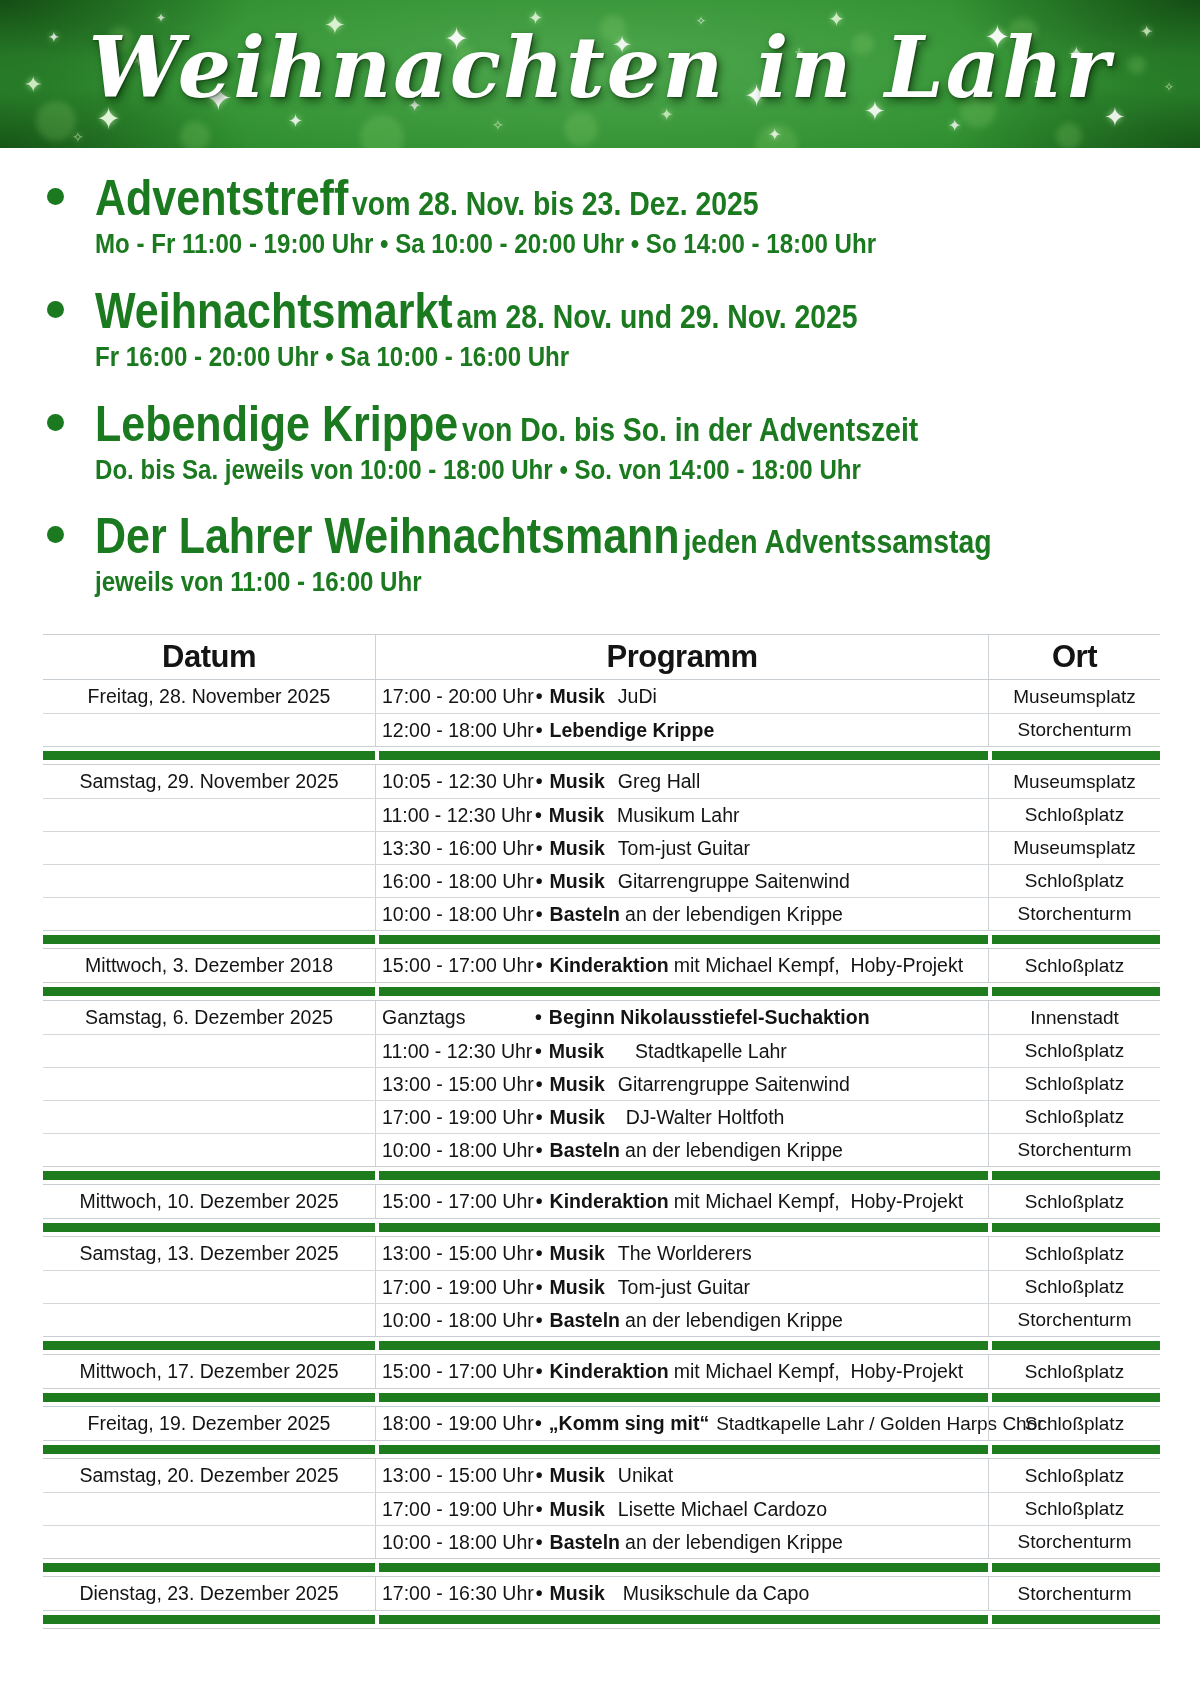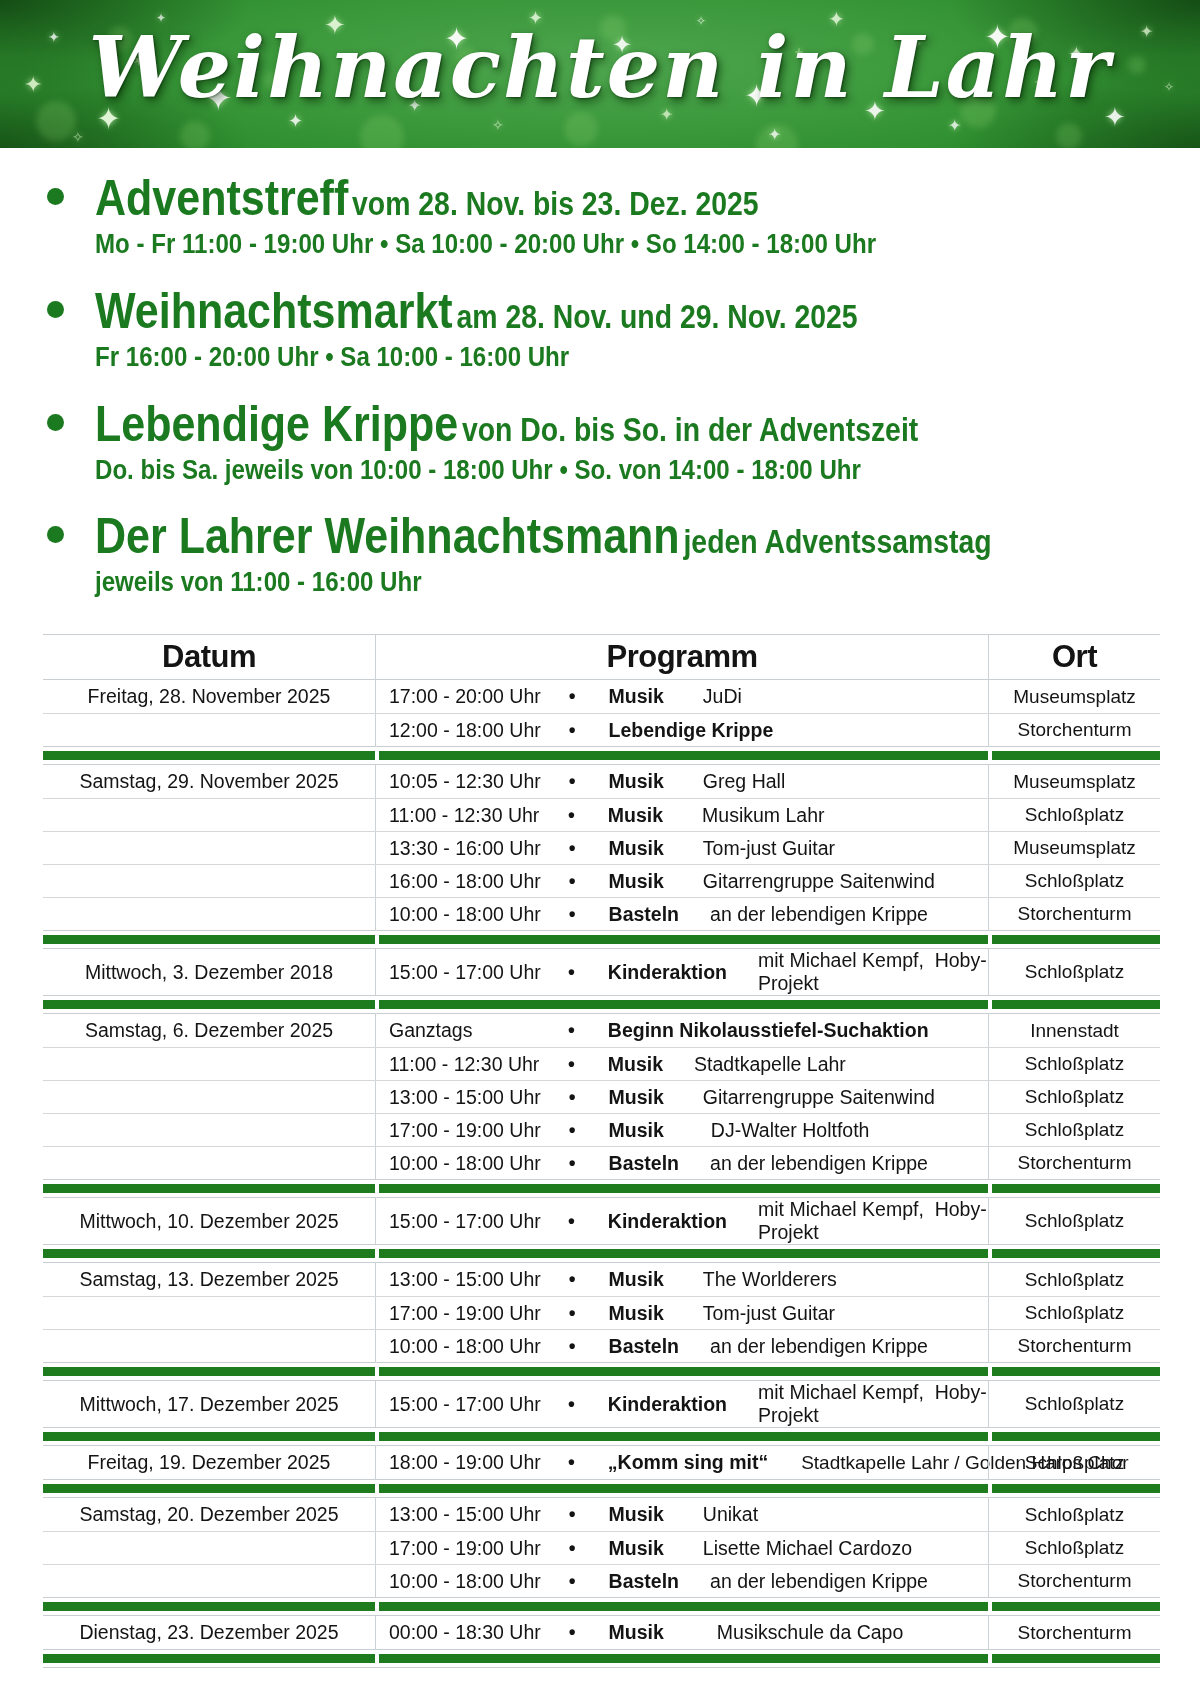--- a/index.html
+++ b/index.html
@@ -58,21 +58,21 @@
   .schedule{margin:36px 43px 0 43px;width:1117px;}
   .grid3{display:grid;grid-template-columns:332px 613px 172px;}
   .thead{border-top:1px solid var(--line-gray);border-bottom:1px solid var(--line-gray);}
   .th{height:44px;display:flex;align-items:center;justify-content:center;
     font-weight:bold;font-size:31px;letter-spacing:-.5px;}
   .th.vline,.cell.vline{border-left:1px solid #cdd2d6;}
   .row{min-height:33px;}
   .row + .row{border-top:1px solid #d4d8db;}
   .cell{display:flex;align-items:center;font-size:19.5px;}
   .cell-datum{justify-content:center;text-align:center;}
-  .cell-prog{padding-left:13px;gap:26px;}
+  .cell-prog{padding-left:6px;}
   .cell-ort{justify-content:center;font-size:19px;text-align:center;}
   .time{display:inline-block;min-width:151px;white-space:pre;}
   .dot-sep{font-weight:bold;margin:0 7px 0 2px;}
   .activity{font-weight:bold;white-space:pre;}
   .detail{white-space:pre-wrap;}
   .detail-small{font-size:19px;font-weight:normal;margin-left:7px;white-space:pre;}
   .sep{border-top:1px solid var(--line-gray);border-bottom:1px solid var(--line-gray);
     padding:4px 0;}
   .seg{height:9px;background:var(--accent-green);}
   .seg-mid{margin-left:4px;margin-right:0;}
@@ -259,21 +259,21 @@
             <span class="activity">Beginn Nikolausstiefel-Suchaktion</span>
           </div>
           <div class="cell cell-ort vline">Innenstadt</div>
         </div>
         <div class="row grid3">
           <div class="cell cell-datum"></div>
           <div class="cell cell-prog vline">
             <span class="time">11:00 - 12:30 Uhr</span>
             <span class="dot-sep">•</span>
             <span class="activity">Musik</span>
-            <span class="detail" style="margin-left: 5px;">Stadtkapelle Lahr</span>
+            <span class="detail" style="margin-left: 31px;">Stadtkapelle Lahr</span>
           </div>
           <div class="cell cell-ort vline">Schloßplatz</div>
         </div>
         <div class="row grid3">
           <div class="cell cell-datum"></div>
           <div class="cell cell-prog vline">
             <span class="time">13:00 - 15:00 Uhr</span>
             <span class="dot-sep">•</span>
             <span class="activity">Musik</span>
             <span class="detail" style="margin-left: 13px;">Gitarrengruppe Saitenwind</span>
@@ -428,24 +428,24 @@
       </div>
       <div class="sep grid3">
         <div class="seg"></div>
         <div class="seg seg-mid"></div>
         <div class="seg seg-right"></div>
       </div>
       <div>
         <div class="row grid3">
           <div class="cell cell-datum">Dienstag, 23. Dezember 2025</div>
           <div class="cell cell-prog vline">
-            <span class="time">00:00 - 18:30 Uhr</span>
-            <span class="dot-sep">•</span>
-            <span class="activity">Musik</span>
-            <span class="detail" style="margin-left: 27px;">Musikschule da Capo</span>
+            <span class="time">17:00 - 16:30 Uhr</span>
+            <span class="dot-sep">•</span>
+            <span class="activity">Musik</span>
+            <span class="detail" style="margin-left: 18px;">Musikschule da Capo</span>
           </div>
           <div class="cell cell-ort vline">Storchenturm</div>
         </div>
       </div>
       <div class="sep grid3">
         <div class="seg"></div>
         <div class="seg seg-mid"></div>
         <div class="seg seg-right"></div>
       </div>
     </section>

